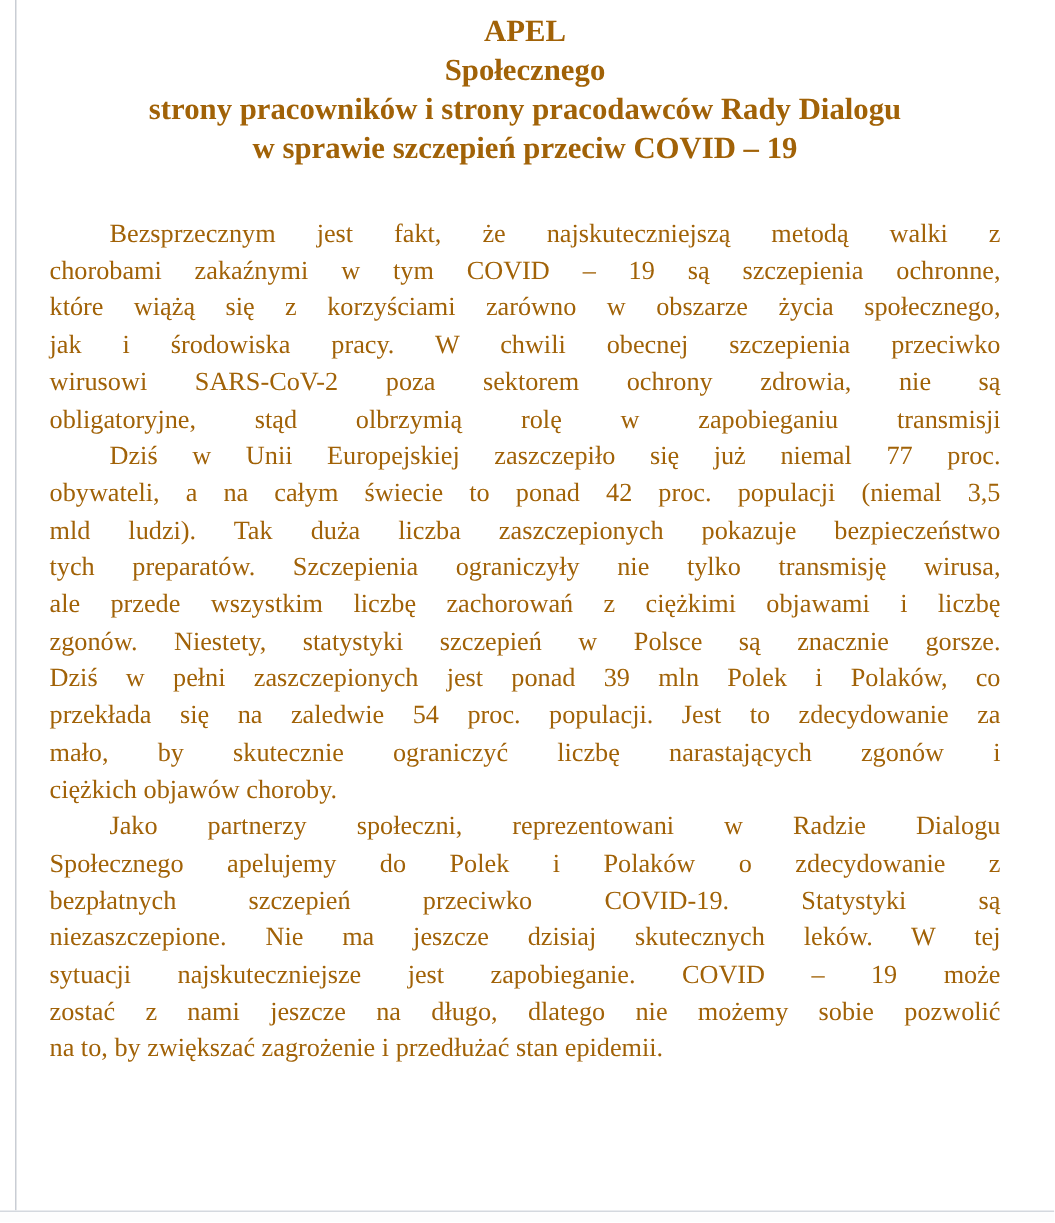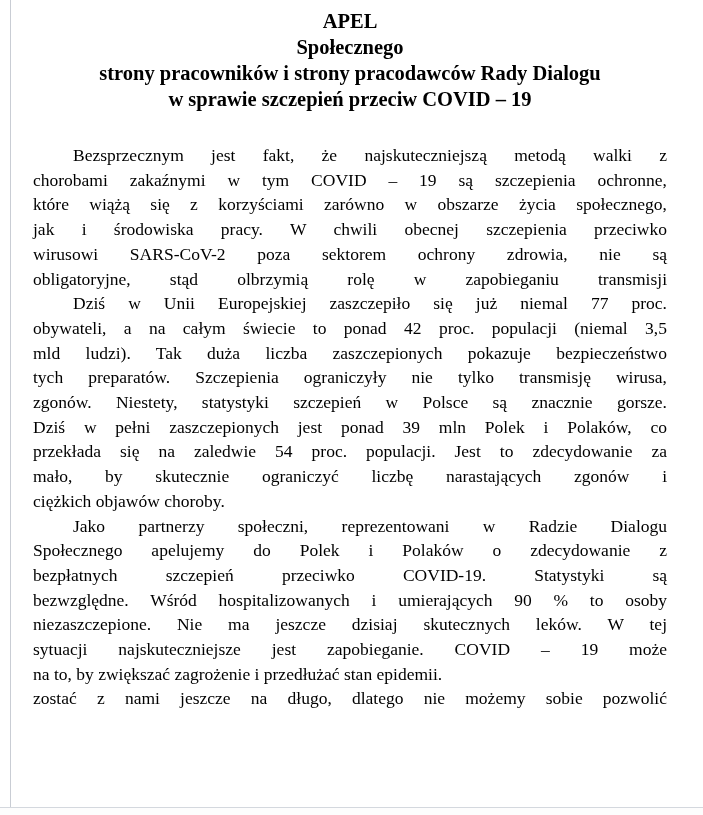--- a/index.html
+++ b/index.html
@@ -3,21 +3,21 @@
 <meta charset="utf-8">
 <style>
   html, body { margin: 0; padding: 0; background: #ffffff; }
   .canvas {
     position: relative;
     width: 703px;
     height: 815px;
     background: #ffffff;
     overflow: hidden;
     font-family: "Liberation Serif", serif;
-    color: #000000;
+    color: #a16207;
   }
   .left-rule {
     position: absolute;
     left: 10px; top: 0;
     width: 1px; height: 807px;
     background: #c9cdd4;
   }
   .content {
     position: absolute;
     left: 33px; top: 0;
@@ -74,35 +74,35 @@
         <div class="jline">jak i środowiska pracy. W chwili obecnej szczepienia przeciwko</div>
         <div class="jline">wirusowi SARS-CoV-2 poza sektorem ochrony zdrowia, nie są</div>
         <div class="jline">obligatoryjne, stąd olbrzymią rolę w zapobieganiu transmisji</div>
       </div>
 
       <div class="para">
         <div class="jline first">Dziś w Unii Europejskiej zaszczepiło się już niemal 77 proc.</div>
         <div class="jline">obywateli, a na całym świecie to ponad 42 proc. populacji (niemal 3,5</div>
         <div class="jline">mld ludzi). Tak duża liczba zaszczepionych pokazuje bezpieczeństwo</div>
         <div class="jline">tych preparatów. Szczepienia ograniczyły nie tylko transmisję wirusa,</div>
+        <div class="jline">ale przede wszystkim liczbę zachorowań z ciężkimi objawami i liczbę</div>
         <div class="jline">zgonów. Niestety, statystyki szczepień w Polsce są znacznie gorsze.</div>
         <div class="jline">Dziś w pełni zaszczepionych jest ponad 39 mln Polek i Polaków, co</div>
         <div class="jline">przekłada się na zaledwie 54 proc. populacji. Jest to zdecydowanie za</div>
         <div class="jline">mało, by skutecznie ograniczyć liczbę narastających zgonów i</div>
         <div class="jline last">ciężkich objawów choroby.</div>
       </div>
 
       <div class="para">
         <div class="jline first">Jako partnerzy społeczni, reprezentowani w Radzie Dialogu</div>
         <div class="jline">Społecznego apelujemy do Polek i Polaków o zdecydowanie z</div>
         <div class="jline">bezpłatnych szczepień przeciwko COVID-19.  Statystyki są</div>
-        <div class="jline">bezwzględne. Wśród hospitalizowanych i umierających 90 % to osoby</div>
         <div class="jline">niezaszczepione. Nie ma jeszcze dzisiaj skutecznych leków. W tej</div>
         <div class="jline">sytuacji najskuteczniejsze jest zapobieganie. COVID – 19 może</div>
+        <div class="jline">zostać z nami jeszcze na długo, dlatego nie możemy sobie pozwolić</div>
         <div class="jline last">na to, by zwiększać zagrożenie i przedłużać stan epidemii.</div>
-        <div class="jline">zostać z nami jeszcze na długo, dlatego nie możemy sobie pozwolić</div>
       </div>
 
     </div>
   </div>
 
   <div class="bottom-band"></div>
 </div>
 
 </body></html>

